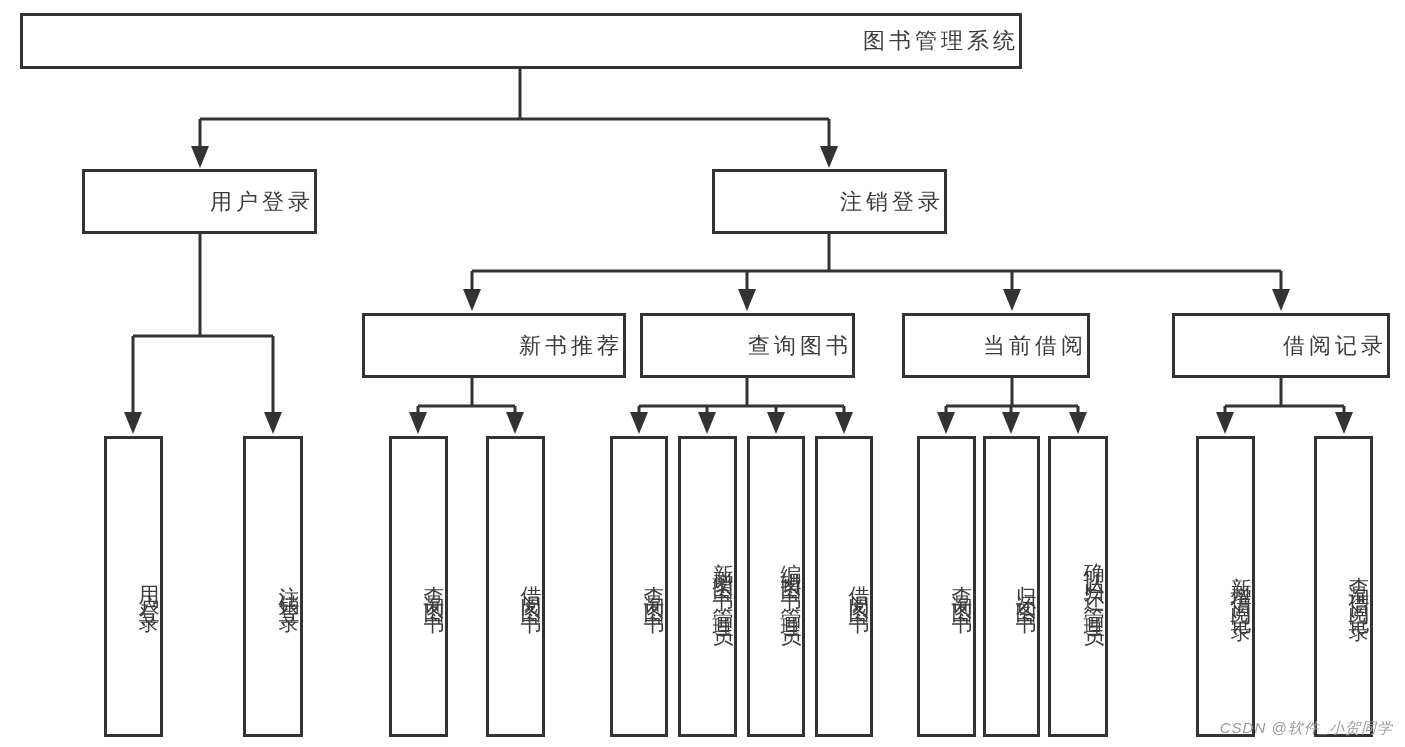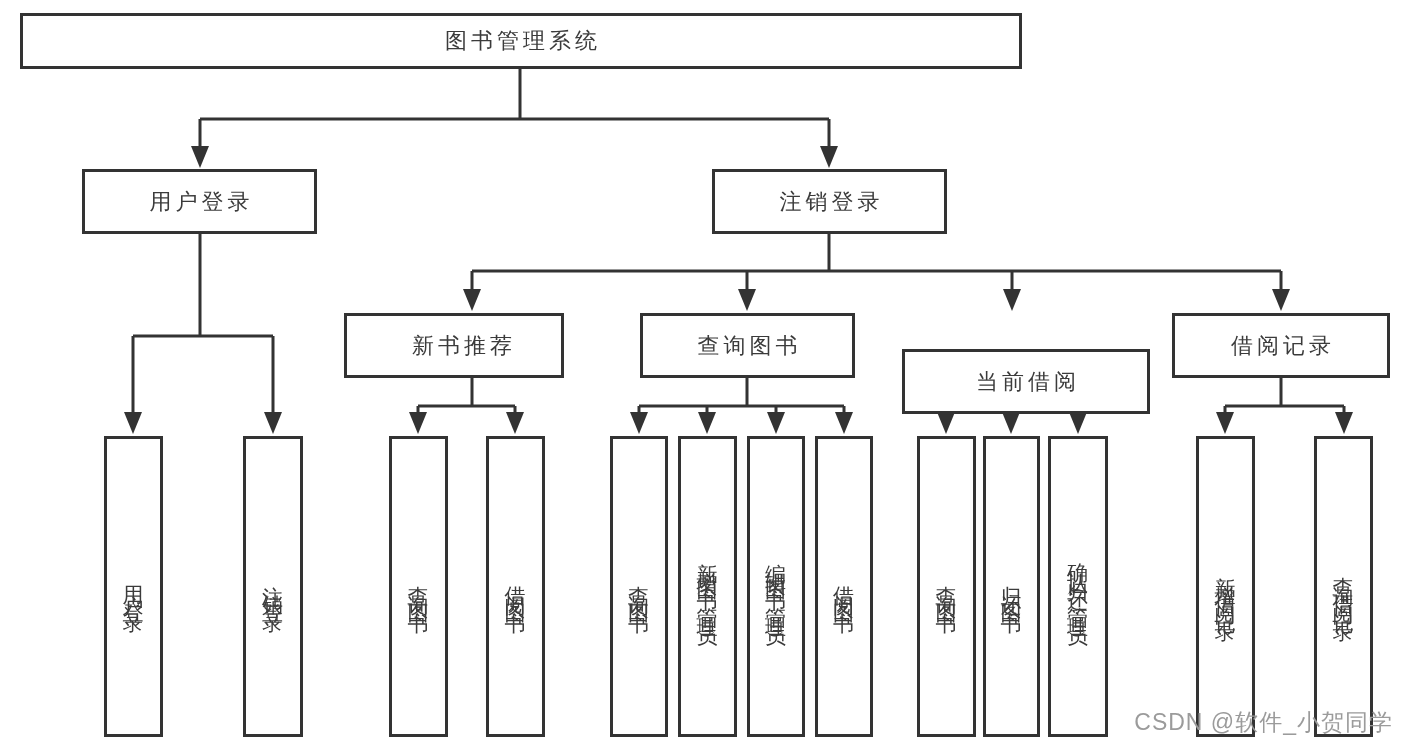--- a/index.html
+++ b/index.html
@@ -16,65 +16,66 @@
     left: 0; top: 0;
     width: 1405px; height: 747px;
   }
   .node {
     position: absolute;
     box-sizing: border-box;
     border: 3px solid #333333;
     background: #ffffff;
     display: flex;
     align-items: center;
-    justify-content: center;
+    justify-content: flex-end;
     color: #3b3b3b;
   }
   .node.h-label { font-size: 22px; letter-spacing: 4px; text-indent: 4px; white-space: nowrap; }
   .node.v-label { font-size: 21px; }
   .node.v-label .vtext {
     writing-mode: vertical-rl;
     text-orientation: mixed;
     letter-spacing: 9px;
     line-height: 1;
     white-space: nowrap;
   }
   
   .n-root        { left: 20px;  top: 13px;  width: 1002px; height: 56px; }
   
   .n-userlogin   { left: 82px;  top: 169px; width: 235px; height: 65px; }
   .n-bookmgmt    { left: 712px; top: 169px; width: 235px; height: 65px; }
   
-  .n-newbook     { left: 344px;  top: 313px; width: 220px; height: 65px; padding-left: 16px; }
+  .n-newbook     { left: 362px;  top: 313px; width: 264px; height: 65px; padding-left: 16px; }
   .n-bookborrow  { left: 640px;  top: 313px; width: 215px; height: 65px; }
-  .n-curborrow   { left: 902px;  top: 313px; width: 248px; height: 65px; margin-top: 36px; }
+  .n-curborrow   { left: 902px;  top: 313px; width: 188px; height: 65px; }
   .n-borrowrec   { left: 1172px; top: 313px; width: 218px; height: 65px; }
   
   .leaf { top: 436px; height: 301px; }
   .n-leaf-login      { left: 104px;  width: 59px; }
   .n-leaf-logout     { left: 243px;  width: 60px; }
   .n-leaf-nb-query   { left: 389px;  width: 59px; }
   .n-leaf-nb-borrow  { left: 486px;  width: 59px; }
   .n-leaf-bb-query   { left: 610px;  width: 58px; }
   .n-leaf-bb-add     { left: 678px;  width: 59px; }
   .n-leaf-bb-edit    { left: 747px;  width: 58px; }
   .n-leaf-bb-borrow  { left: 815px;  width: 58px; }
   .n-leaf-cb-query   { left: 917px;  width: 59px; }
   .n-leaf-cb-return  { left: 983px;  width: 57px; }
   .n-leaf-cb-confirm { left: 1048px; width: 60px; }
   .n-leaf-br-add     { left: 1196px; width: 59px; }
   .n-leaf-br-query   { left: 1314px; width: 59px; }
   .watermark {
     position: absolute;
     right: 12px;
     bottom: 9px;
-    font-size: 23px;
+    font-size: 15px;
     color: #9b9b9b;
     letter-spacing: 1px;
     white-space: nowrap;
+    font-style: italic;
   }
 </style>
 </head>
 <body>
 
 <div class="stage">
 
   <svg class="connectors" viewBox="0 0 1405 747" aria-hidden="true">
     <g stroke="#333333" stroke-width="3" fill="none">
       <path d="M520 69 V119 M200 119 H829 M200 119 V150 M829 119 V150"></path>

